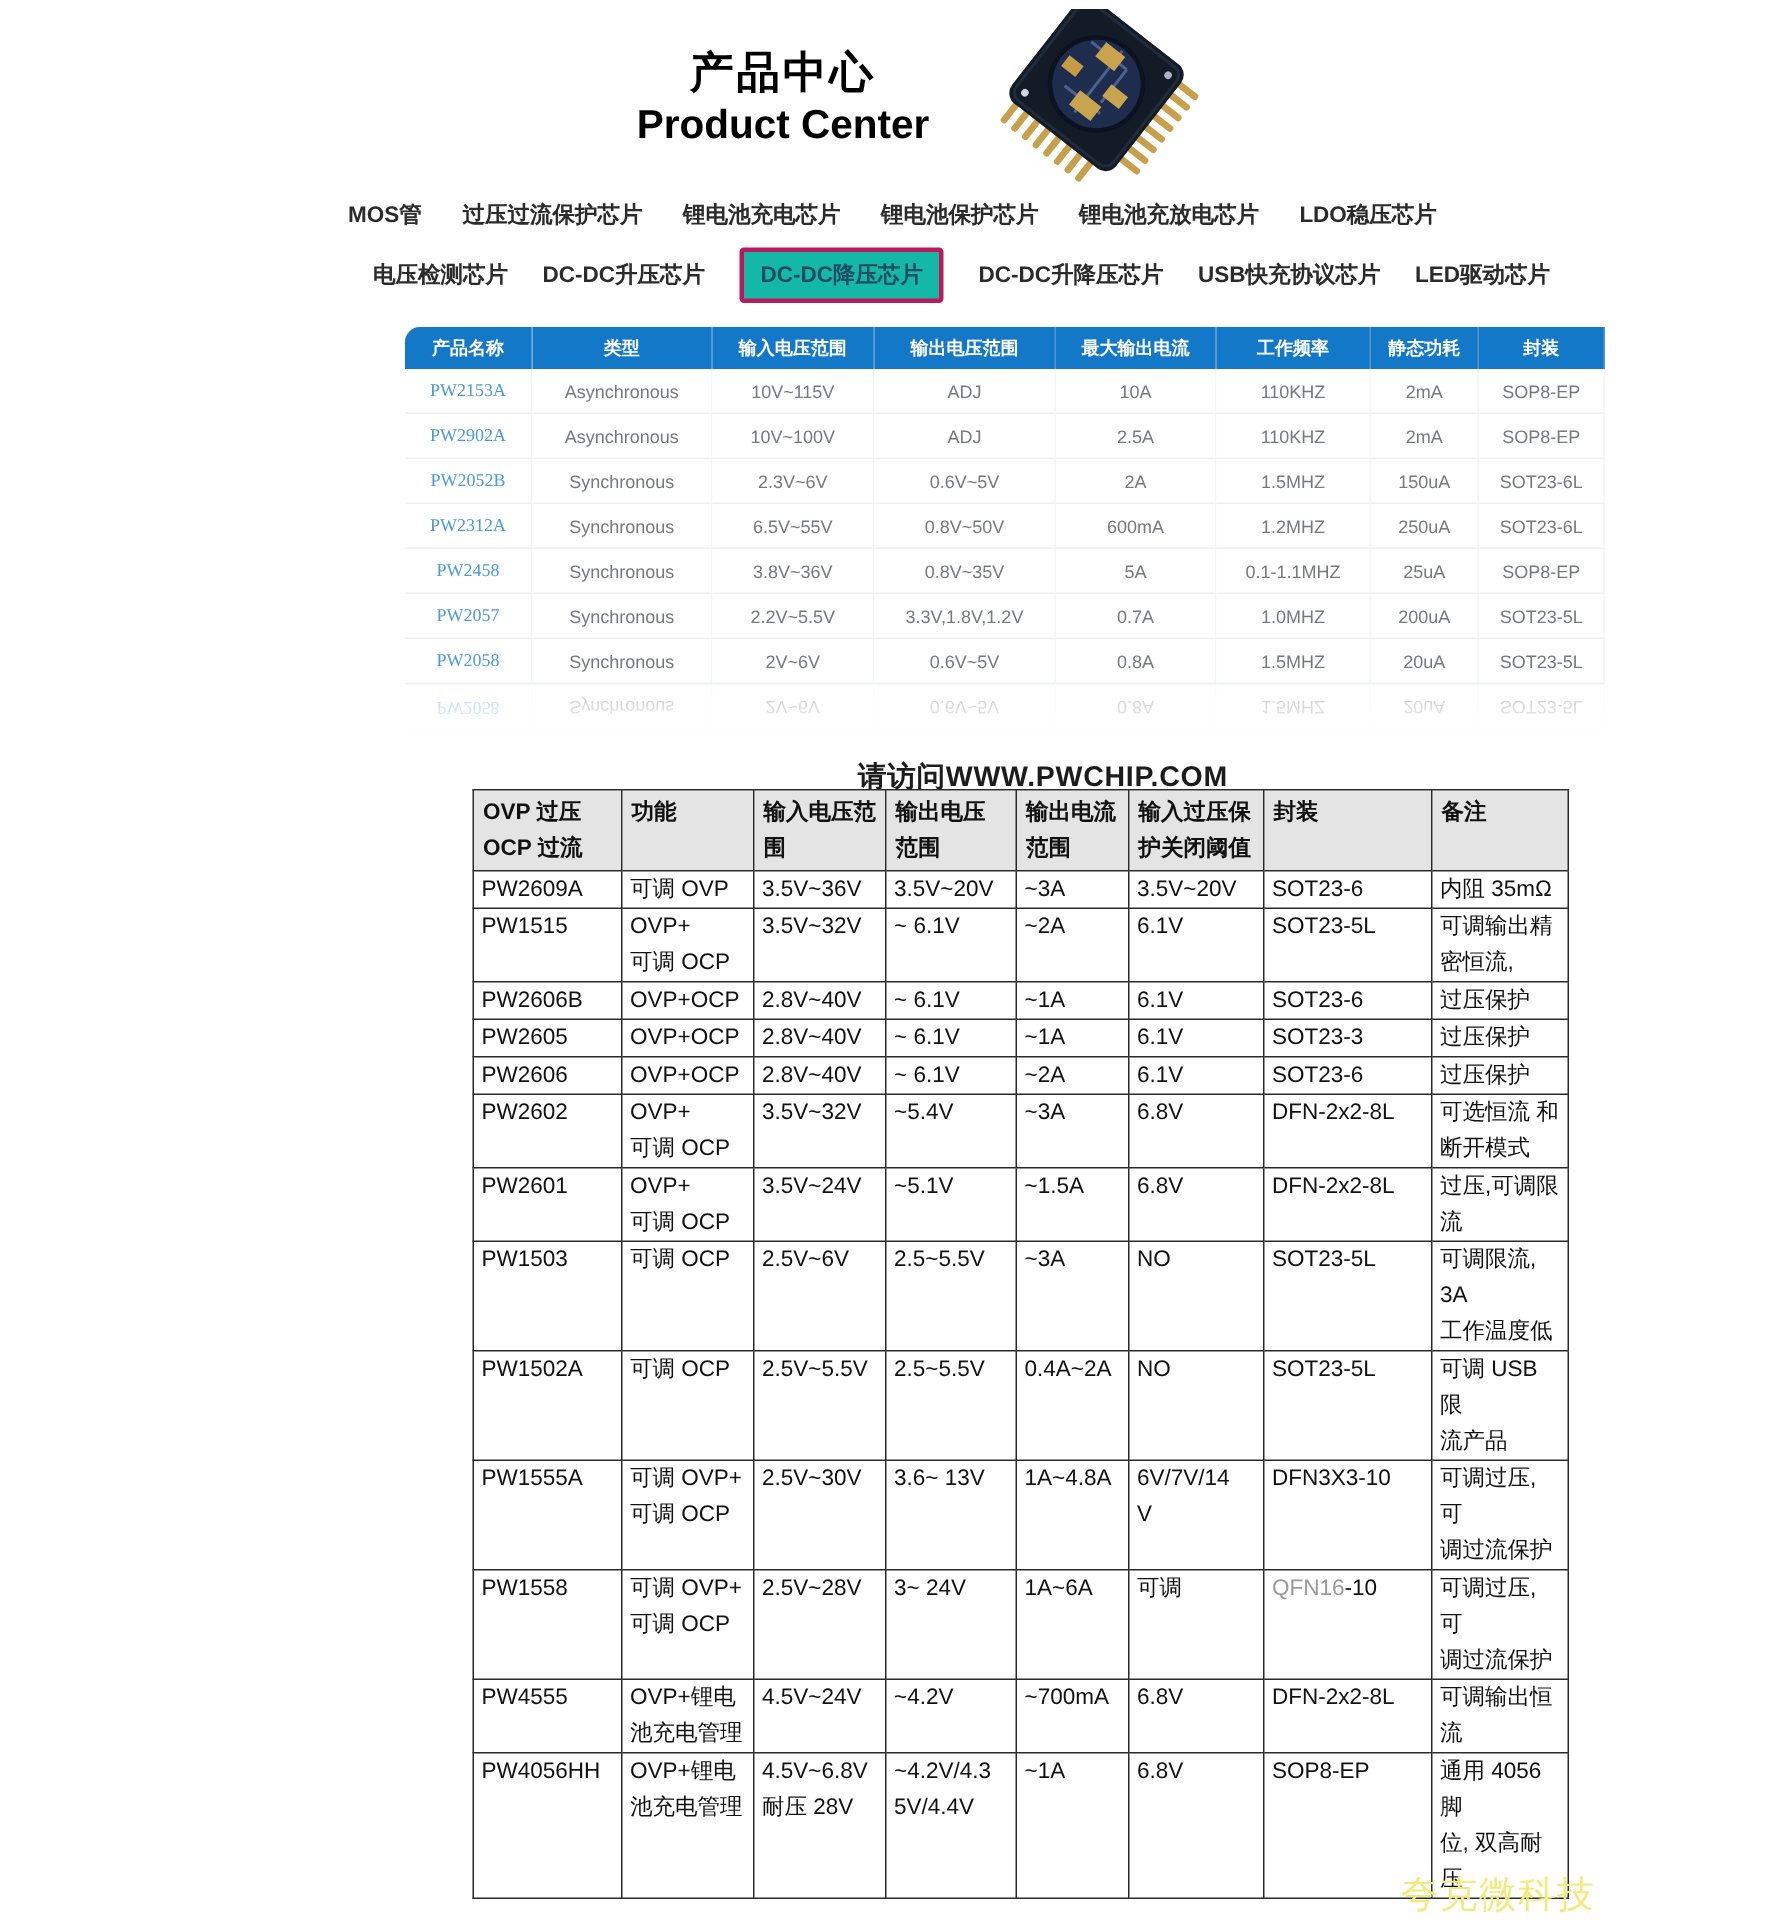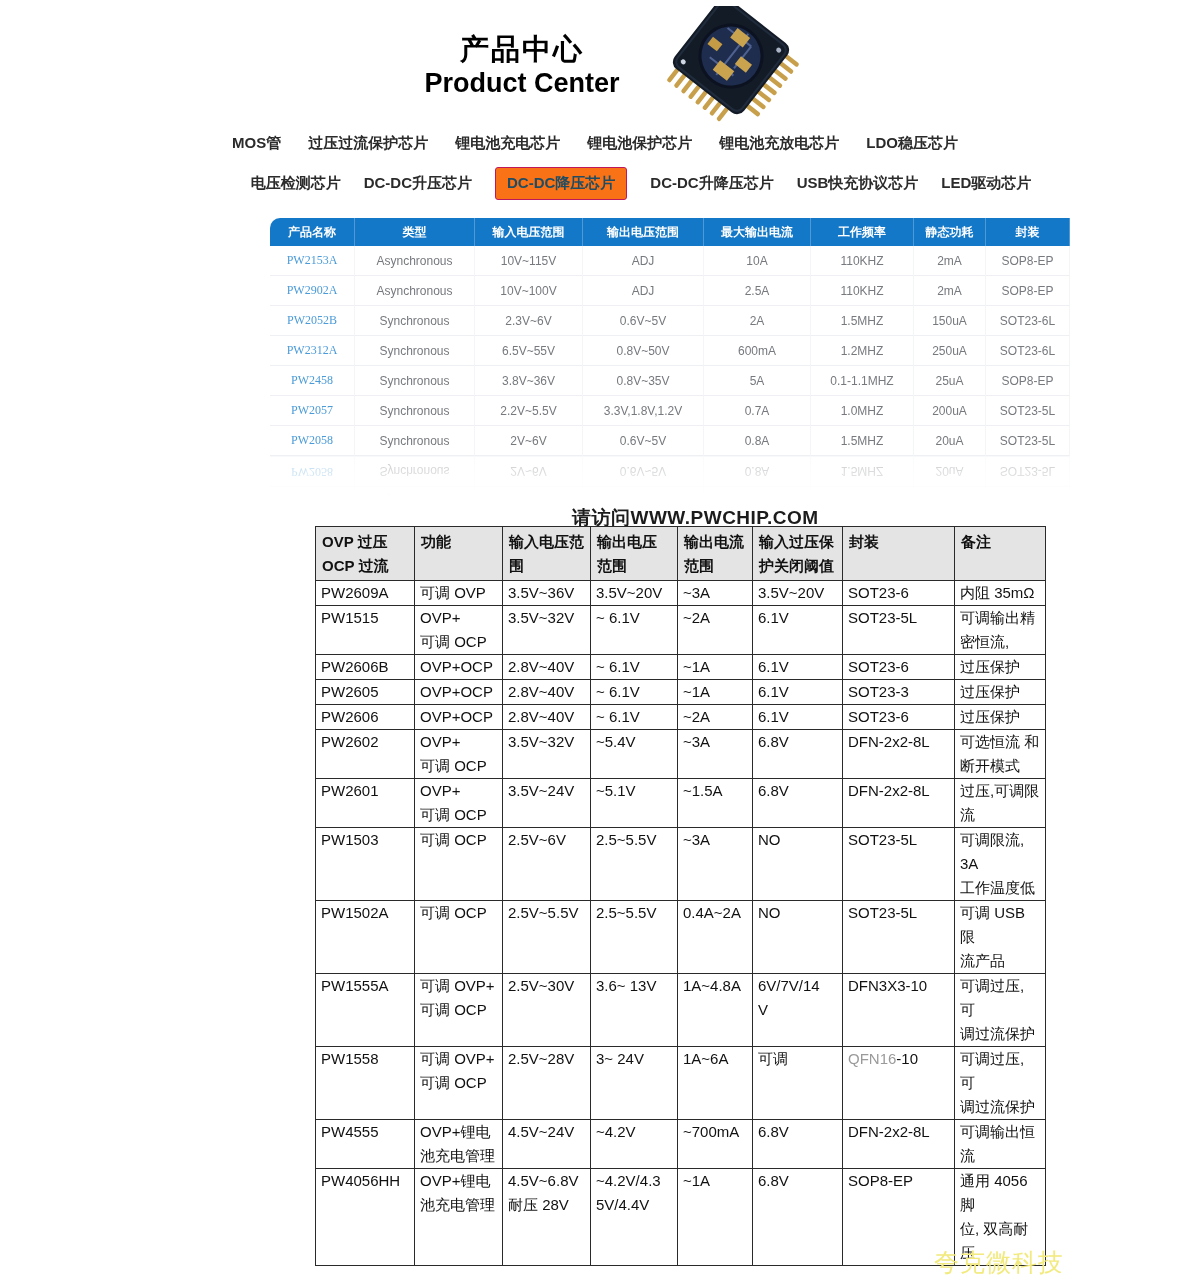--- a/index.html
+++ b/index.html
@@ -11,21 +11,21 @@
   .hero { position:absolute; top:6px; left:0; width:100%; display:flex; justify-content:center; align-items:center; gap:36px; padding-left:40px; }
   .title-block { text-align:center; }
   .title-cn { font-size:29px; font-weight:700; color:#000; letter-spacing:2px; line-height:1.25; }
   .title-en { font-size:27px; font-weight:700; color:#000; line-height:1.2; }
 
   
   .nav { position:absolute; width:100%; display:flex; justify-content:center; align-items:center; }
   .nav1 { top:134px; gap:27px;text-align:right; }
   .nav2 { top:166px; gap:23px; height:34px;margin-left:46px; }
   .nav-link { font-size:15px; font-weight:600; color:#2b2b2b; cursor:pointer; white-space:nowrap; }
-  .nav-link.active { background:#f97316; border:1px solid #be185d; border-radius:3px; padding:6px 11px; color:#1f4c63; }
+  .nav-link.active { background:#14b8a6; border:3px solid #be185d; border-radius:3px; padding:6px 11px; color:#1f4c63; }
 
   
   .t1wrap { position:absolute; top:218px; left:150px; width:870px; }
   table.t1 { width:870px; table-layout:fixed; border-collapse:separate; border-spacing:0; }
   .t1 thead th { background:#1478c8; color:#fff; font-size:12px; font-weight:700; height:28px; text-align:center; border-right:1px solid rgba(255,255,255,.25); }
   .t1 thead th:last-child { border-right:none; border-radius:0 10px 0 0; }
   .t1 thead th:first-child { border-radius:10px 0 0 0; }
   .t1 tbody td { height:30px; font-size:12px; color:#76797e; text-align:center; background:#fff; border-bottom:1px solid #eef0f3; border-right:1px solid #f3f5f7; white-space:nowrap; overflow:hidden; }
   .t1 tbody td:last-child { border-right:none; }
   .t1 td.c-name { color:#4a9bd8; cursor:pointer;font-family:Liberation Serif, serif; }

